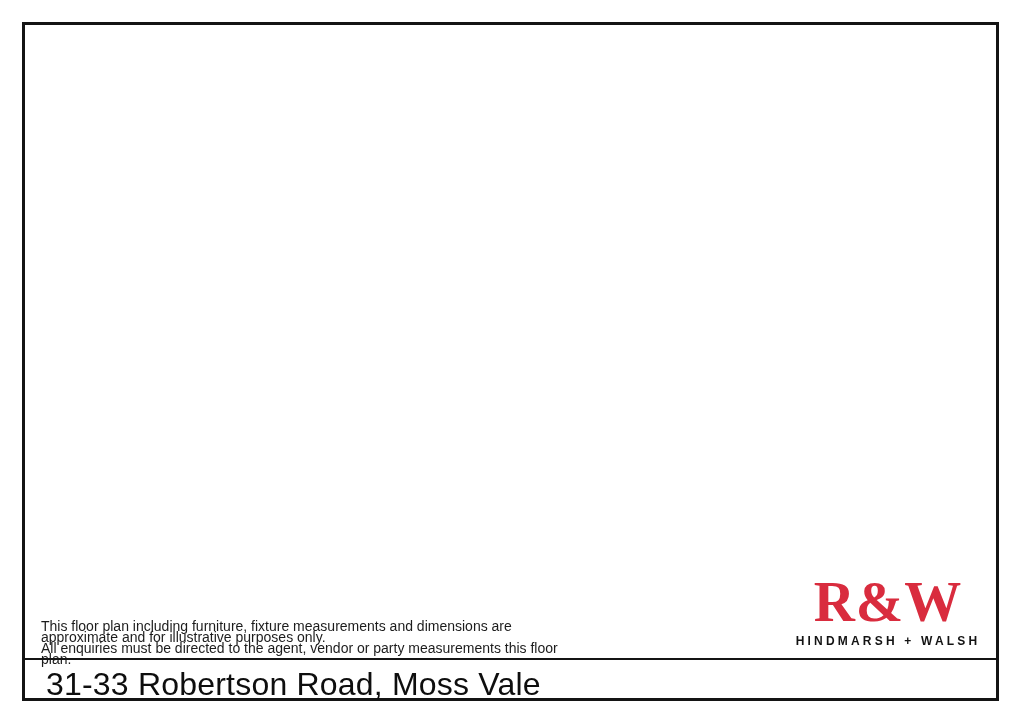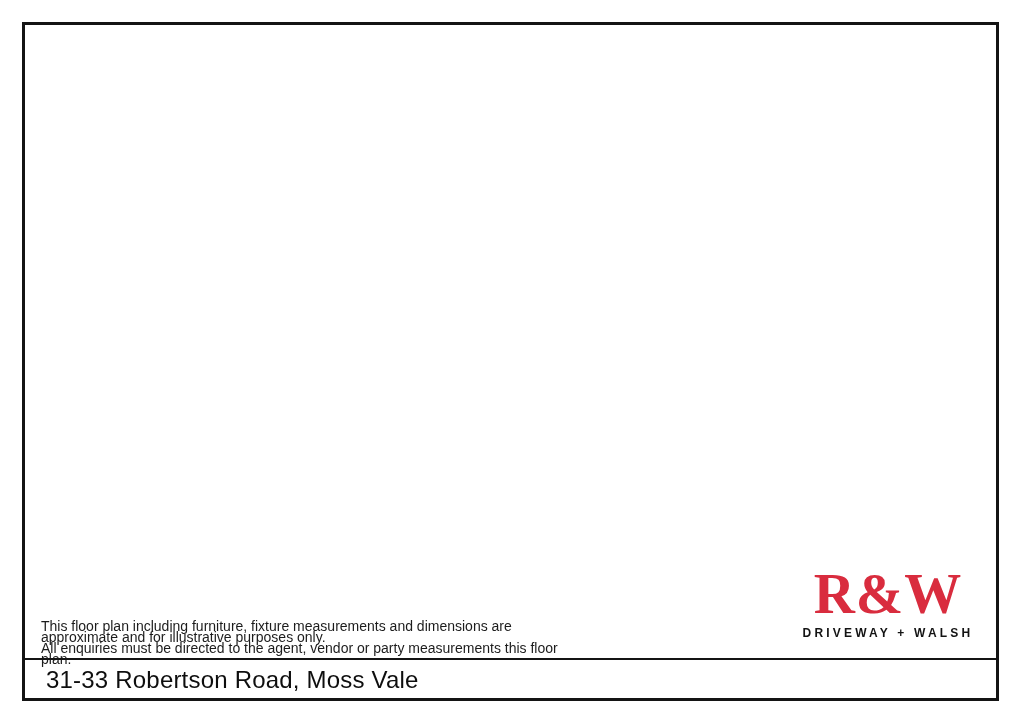--- a/index.html
+++ b/index.html
@@ -4,21 +4,21 @@
 <style>
   html,body{margin:0;padding:0;background:#ffffff;}
   .page{position:relative;width:1024px;height:725px;background:#fff;overflow:hidden;
         font-family:"Liberation Sans",sans-serif;}
   .frame{position:absolute;left:22px;top:22px;width:971px;height:673px;
          border:3px solid #141414;background:#fff;}
   .sep{position:absolute;left:22px;top:658px;width:977px;height:2px;background:#141414;}
   .plan-svg{position:absolute;left:0;top:0;}
   .disclaimer{position:absolute;left:41px;top:621px;width:540px;
               font-size:14px;line-height:11px;color:#1c1c1c;}
-  .address{position:absolute;left:46px;top:666px;font-size:24px;color:#0e0e0e;
+  .address{position:absolute;left:46px;top:666px;font-size:32px;color:#0e0e0e;
            letter-spacing:0.2px;}
   .brand{position:absolute;left:792px;top:564px;width:192px;text-align:center;}
   .logo{font-family:"Liberation Serif",serif;font-weight:700;font-size:57px;
         line-height:60px;letter-spacing:1px;}
   .tagline{margin-top:2px;font-weight:700;font-size:12px;letter-spacing:3.2px;color:#131313;}
 </style>
 </head>
 <body>
 
 <div class="page">
@@ -1124,21 +1124,21 @@
     </svg>
 
   <div class="frame"></div>
 
   <div class="disclaimer">
     <div>This floor plan including furniture, fixture measurements and dimensions are approximate and for illustrative purposes only.</div>
     <div>All enquiries must be directed to the agent, vendor or party measurements this floor plan.</div>
   </div>
 
   <div class="brand">
-    <div class="logo" id="logo-rw" style="color: rgb(217, 44, 62);">R&amp;W</div>
-    <div class="tagline">DRIVEWAY + WALSH</div>
+    <div class="logo" id="logo-rw" style="color: rgb(217, 44, 62); margin-top: 8px;">R&amp;W</div>
+    <div class="tagline">HINDMARSH + WALSH</div>
   </div>
 
   <div class="sep"></div>
 
   <div class="address">31-33 Robertson Road, Moss Vale</div>
 
 </div>
 
 </body></html>

